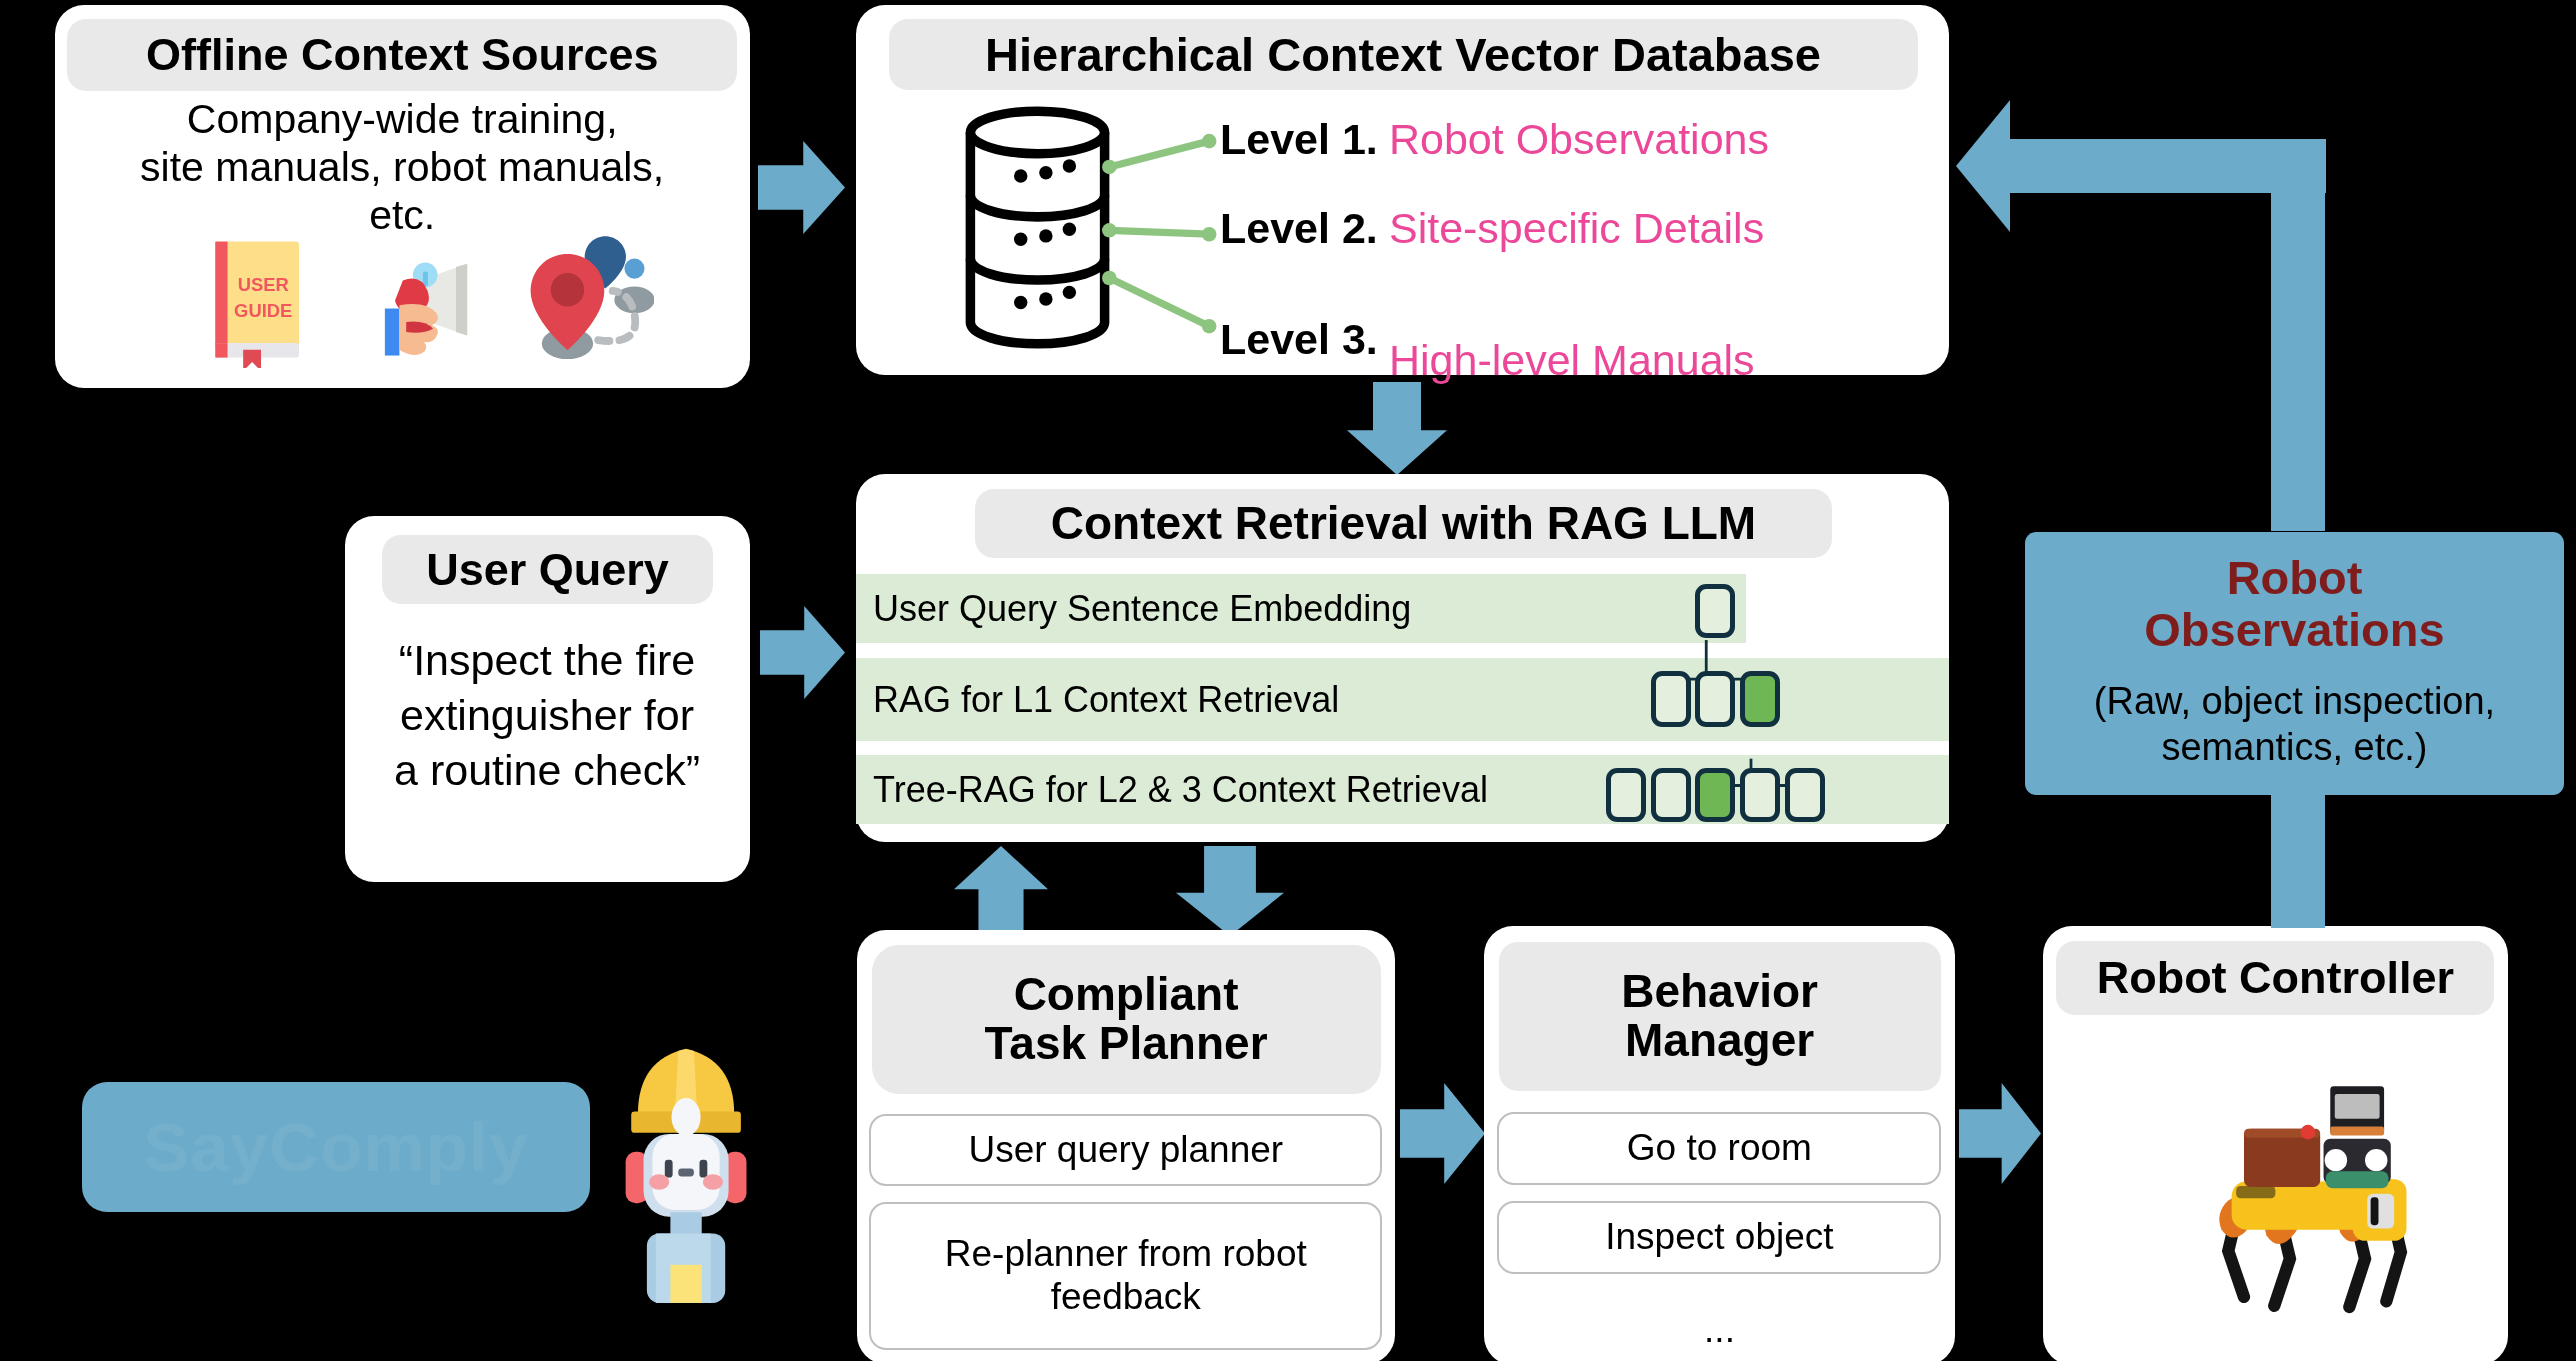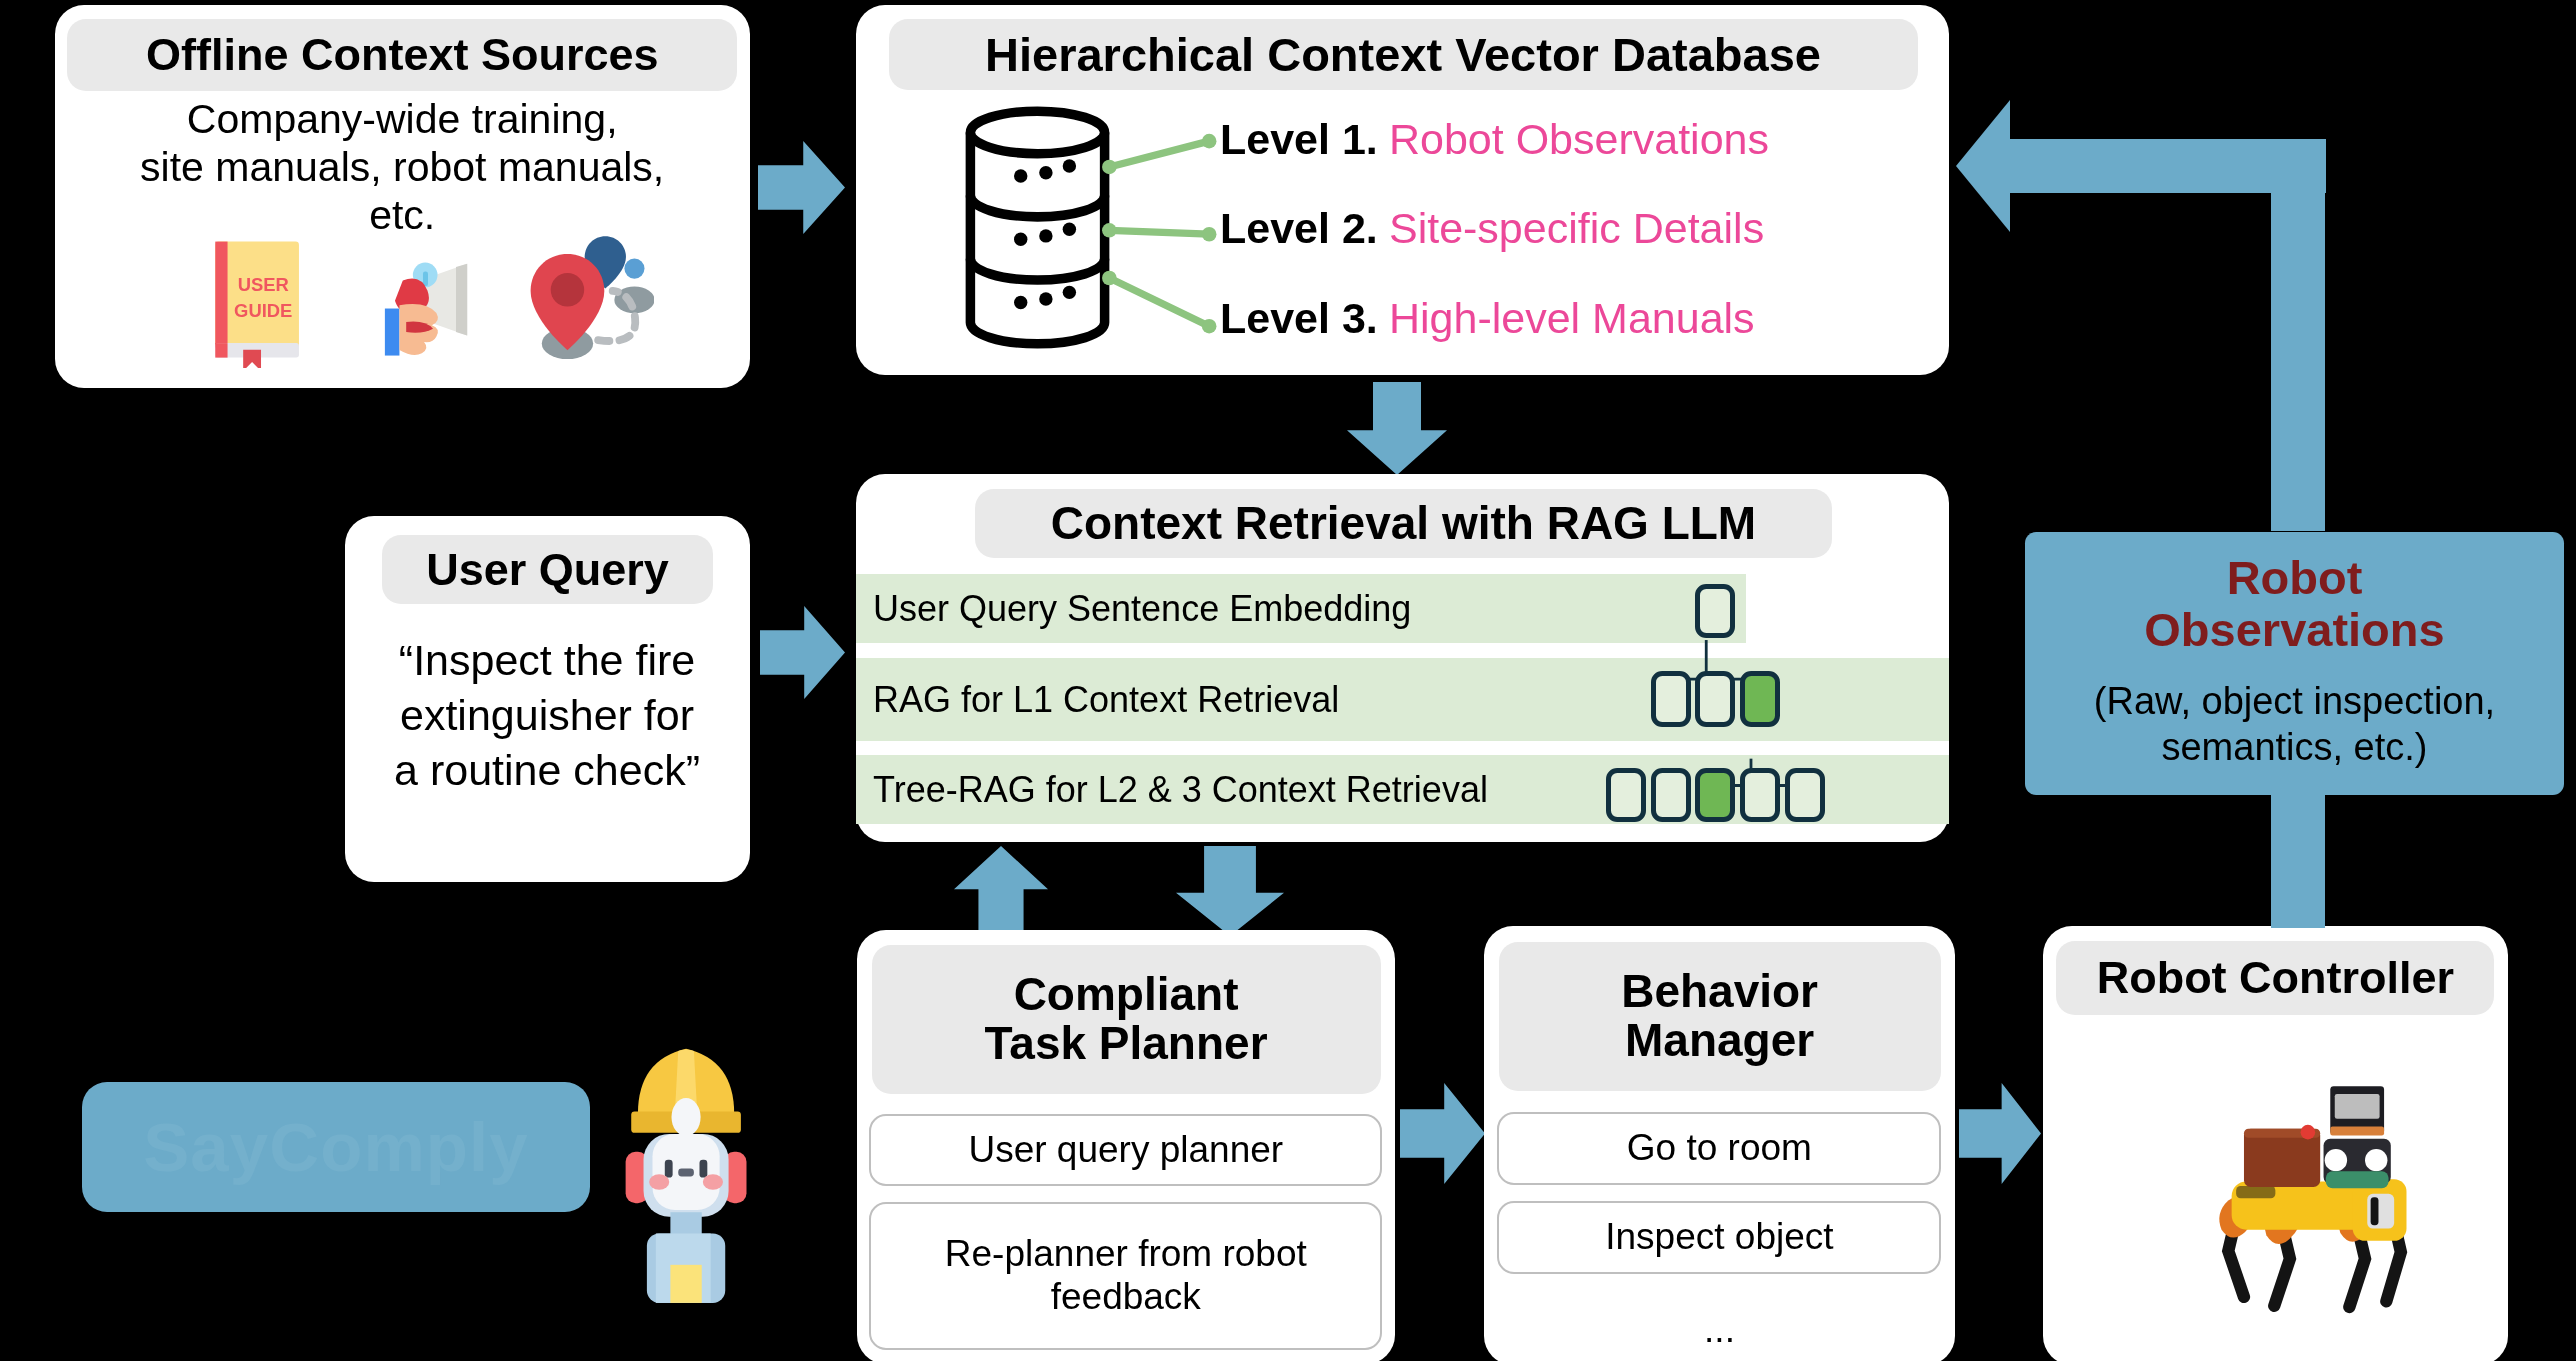--- a/index.html
+++ b/index.html
@@ -173,21 +173,21 @@
     <div class="level-row" style="left:364px;top:110px;font-size:43px;">
       <span class="level-lbl">Level 1.</span>
       <span class="level-txt" style="margin-left:11.2px;">Robot Observations</span>
     </div>
     <div class="level-row" style="left:364px;top:199px;font-size:43px;">
       <span class="level-lbl">Level 2.</span>
       <span class="level-txt" style="margin-left:11.2px;">Site-specific Details</span>
     </div>
     <div class="level-row" style="left:364px;top:289px;font-size:43px;">
       <span class="level-lbl">Level 3.</span>
-      <span class="level-txt" style="margin-left:11.2px;">High-level Manuals</span>
+      <span class="level-txt" style="margin-left:11.2px;margin-top:42px;">High-level Manuals</span>
     </div>
   </div>
 
   <div class="arrow arrow-down" style="left:1347px;top:382px;width:100px;height:93px;"></div>
 
   <div class="panel" style="left:345px;top:474px;width:405px;height:366px;margin-top:42px;">
     <div class="panel-title" style="position:absolute;left:37px;top:19px;width:331px;height:69px;font-size:45px;">User Query</div>
     <div class="body-text" style="position:absolute;left:10px;top:117px;width:384px;font-size:43px;line-height:1.28;">
       <div>“Inspect the fire</div>
       <div>extinguisher for</div>
@@ -246,21 +246,21 @@
     <div class="node on" style="left:839px;top:294px;width:40px;height:54px;"></div>
     <div class="node" style="left:884px;top:294px;width:40px;height:54px;"></div>
     <div class="node" style="left:929px;top:294px;width:40px;height:54px;"></div>
   </div>
 
   <div class="arrow arrow-up" style="left:954px;top:846px;width:94px;height:90px;"></div>
 
   <div class="arrow arrow-down" style="left:1176px;top:846px;width:108px;height:90px;"></div>
 
   <div class="panel" style="left:857px;top:930px;width:538px;height:434px;">
-    <div class="panel-title" style="position:absolute;left:14.6px;top:14.6px;width:509px;height:149px;font-size:46px;flex-direction:column;">
+    <div class="panel-title" style="position:absolute;left:14.6px;top:14.6px;width:509px;height:149px;font-size:46px;flex-direction:column;border-radius:27px;">
       <span>Compliant</span>
       <span>Task Planner</span>
     </div>
 
     <div class="subbox" style="left:12.3px;top:184px;width:513px;height:72px;font-size:37px;">
       <span>User query planner</span>
     </div>
     <div class="subbox" style="left:12.3px;top:272px;width:513px;height:148px;font-size:37px;">
       <span style="padding:0 22.4px;">Re-planner from robot feedback</span>
     </div>

